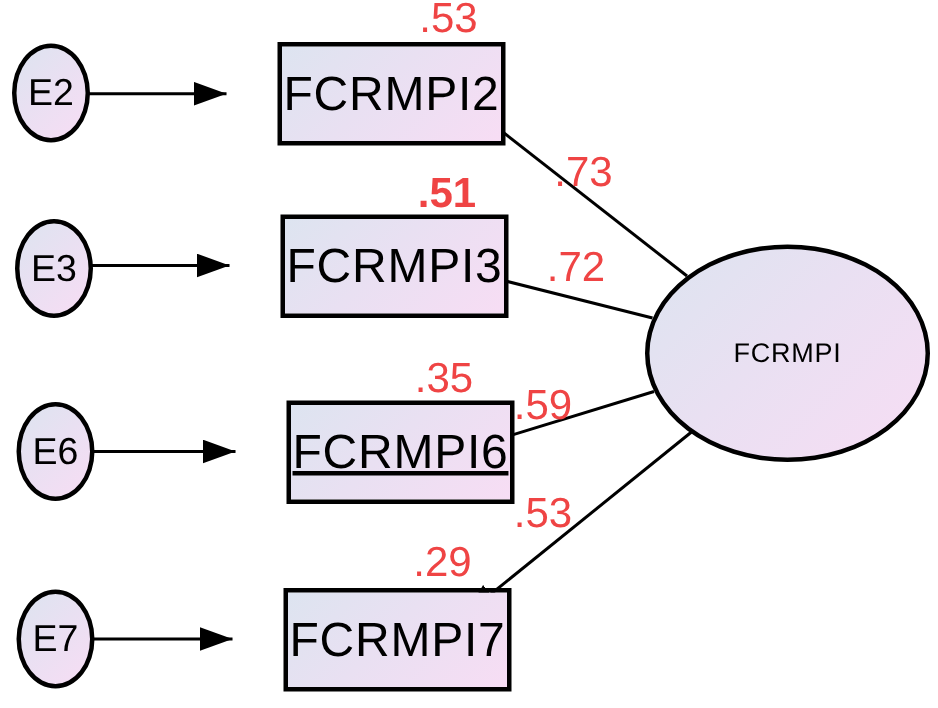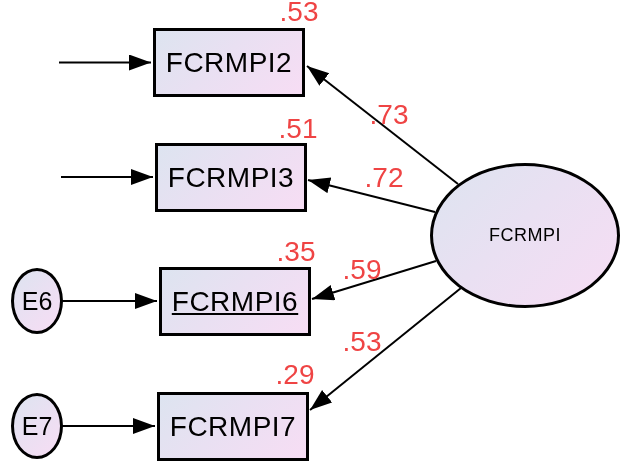--- a/index.html
+++ b/index.html
@@ -28,22 +28,23 @@
     border: 3px solid #000000;
     background: linear-gradient(135deg, #dde4f0 0%, #e9e0f2 45%, #f7ddf4 100%);
     display: flex;
     align-items: center;
     justify-content: center;
     color: #000000;
   }
   .rect-node {
     width: 152px;
     height: 69px;
-    font-size: 28px;
+    font-size: 32px;
     letter-spacing: 0.5px;
+    margin-left: 32px;
   }
   .err-node {
     width: 52px;
     height: 66px;
     border-radius: 50%;
     font-size: 25px;
   }
   .latent-node {
     width: 190px;
     height: 145px;
@@ -75,20 +76,26 @@
     <line x1="61" y1="177" x2="153" y2="177" stroke="#000000" stroke-width="2" marker-end="url(#ah)"></line>
     <line x1="62" y1="301" x2="157" y2="301" stroke="#000000" stroke-width="2" marker-end="url(#ah)"></line>
     <line x1="62" y1="426" x2="155" y2="426" stroke="#000000" stroke-width="2" marker-end="url(#ah)"></line>
 
     <line x1="458" y1="184" x2="307" y2="66" stroke="#000000" stroke-width="2" marker-end="url(#ah)"></line>
     <line x1="435" y1="212" x2="308" y2="180" stroke="#000000" stroke-width="2" marker-end="url(#ah)"></line>
     <line x1="436" y1="261" x2="312" y2="299" stroke="#000000" stroke-width="2" marker-end="url(#ah)"></line>
     <line x1="461" y1="288" x2="310" y2="410" stroke="#000000" stroke-width="2" marker-end="url(#ah)"></line>
   </svg>
 
+  <div class="node err-node" style="left:8px;  top:29px;">
+    <span>E2</span>
+  </div>
+  <div class="node err-node" style="left:10px; top:146px;">
+    <span>E3</span>
+  </div>
   <div class="node err-node" style="left:11px; top:268px;">
     <span>E6</span>
   </div>
   <div class="node err-node" style="left:11px; top:393px;">
     <span>E7</span>
   </div>
 
   <div class="node rect-node" style="left:153px; top:28px;">
     <span>FCRMPI2</span>
   </div>
@@ -96,21 +103,21 @@
     <span>FCRMPI3</span>
   </div>
   <div class="node rect-node" style="left:159px; top:267px;text-decoration:underline;">
     <span>FCRMPI6</span>
   </div>
   <div class="node rect-node" style="left:157px; top:392px;">
     <span>FCRMPI7</span>
   </div>
 
   <div class="num" style="left:299px; top:12px;">.53</div>
-  <div class="num" style="left:298px; top:129px;">.51</div>
+  <div class="num" style="left:298px; top:129px;font-weight:bold;">.51</div>
   <div class="num" style="left:296px; top:252px;">.35</div>
   <div class="num" style="left:295px; top:375px;">.29</div>
 
   <div class="num" style="left:389px; top:115px;text-align:center;">.73</div>
   <div class="num" style="left:384px; top:178px;">.72</div>
   <div class="num" style="left:362px; top:270px;">.59</div>
   <div class="num" style="left:362px; top:342px;">.53</div>
 
   <div class="node latent-node" style="left:430px; top:163px;">
     <span>FCRMPI</span>

